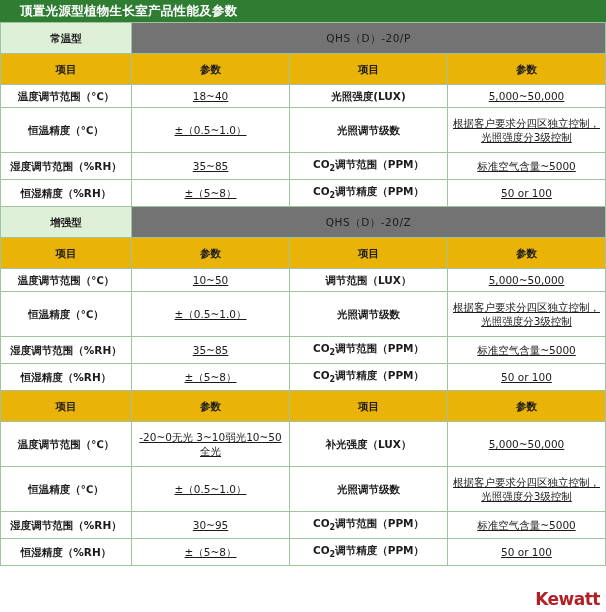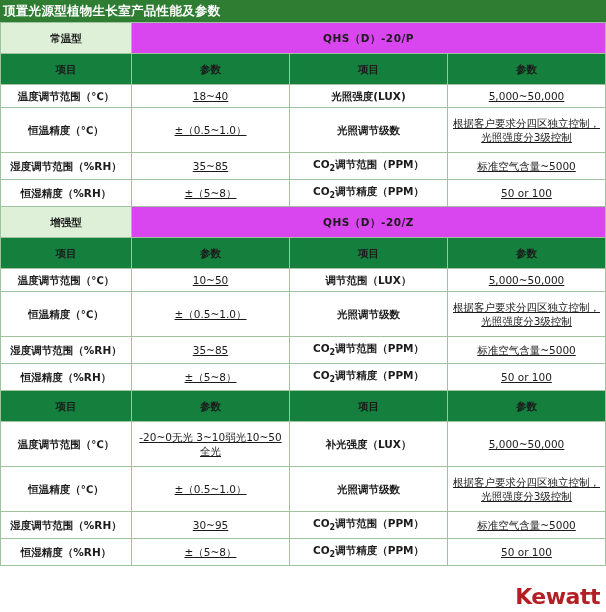--- a/index.html
+++ b/index.html
@@ -22,21 +22,21 @@
     box-sizing: border-box;
   }
   
   .title-bar {
     height: 22px;
     background: #2f7d33;
     color: #ffffff;
     font-size: 12.5px;
     font-weight: bold;
     line-height: 22px;
-    padding-left: 3px;
+    padding-left: 20px;
     white-space: nowrap;
     overflow: hidden;
     letter-spacing: 0.3px;
   }
   
   table.spec {
     border-collapse: collapse;
     width: 606px;
     table-layout: fixed;
   }
@@ -60,28 +60,28 @@
     background: #dff0d8;
     font-weight: bold;
     height: 22px;
   }
   tr.section td.model-name {
     background: #dff0d8;
     font-weight: bold;
     margin-left: 28px;
   }
   tr.section td.model-code {
-    background: #d946ef;
-    font-weight: bold;
+    background: #737373;
+    font-weight: normal;
     letter-spacing: 0.5px;
     margin-top: 36px;
   }
   
   tr.colhead td {
-    background: #15803d;
+    background: #eab308;
     font-weight: bold;
     height: 22px;
     margin-left: 24px;
   }
   
   td.label {
     background: #e9f4e4;
     font-weight: bold;
     color: #1b4d1b;
     font-size: 10.5px;
@@ -93,21 +93,21 @@
   td.tall { height: 36px; }
   .sub {
     font-size: 8px;
     vertical-align: sub;
   }
   
   .logo {
     position: absolute;
     right: 6px;
     bottom: 4px;
-    font-size: 22px;
+    font-size: 17px;
     font-weight: bold;
     color: #b21f24;
     font-family: "DejaVu Sans", "Liberation Sans", sans-serif;
     letter-spacing: -0.5px;
     line-height: 1;
   }
 </style>
 </head>
 <body>
 

